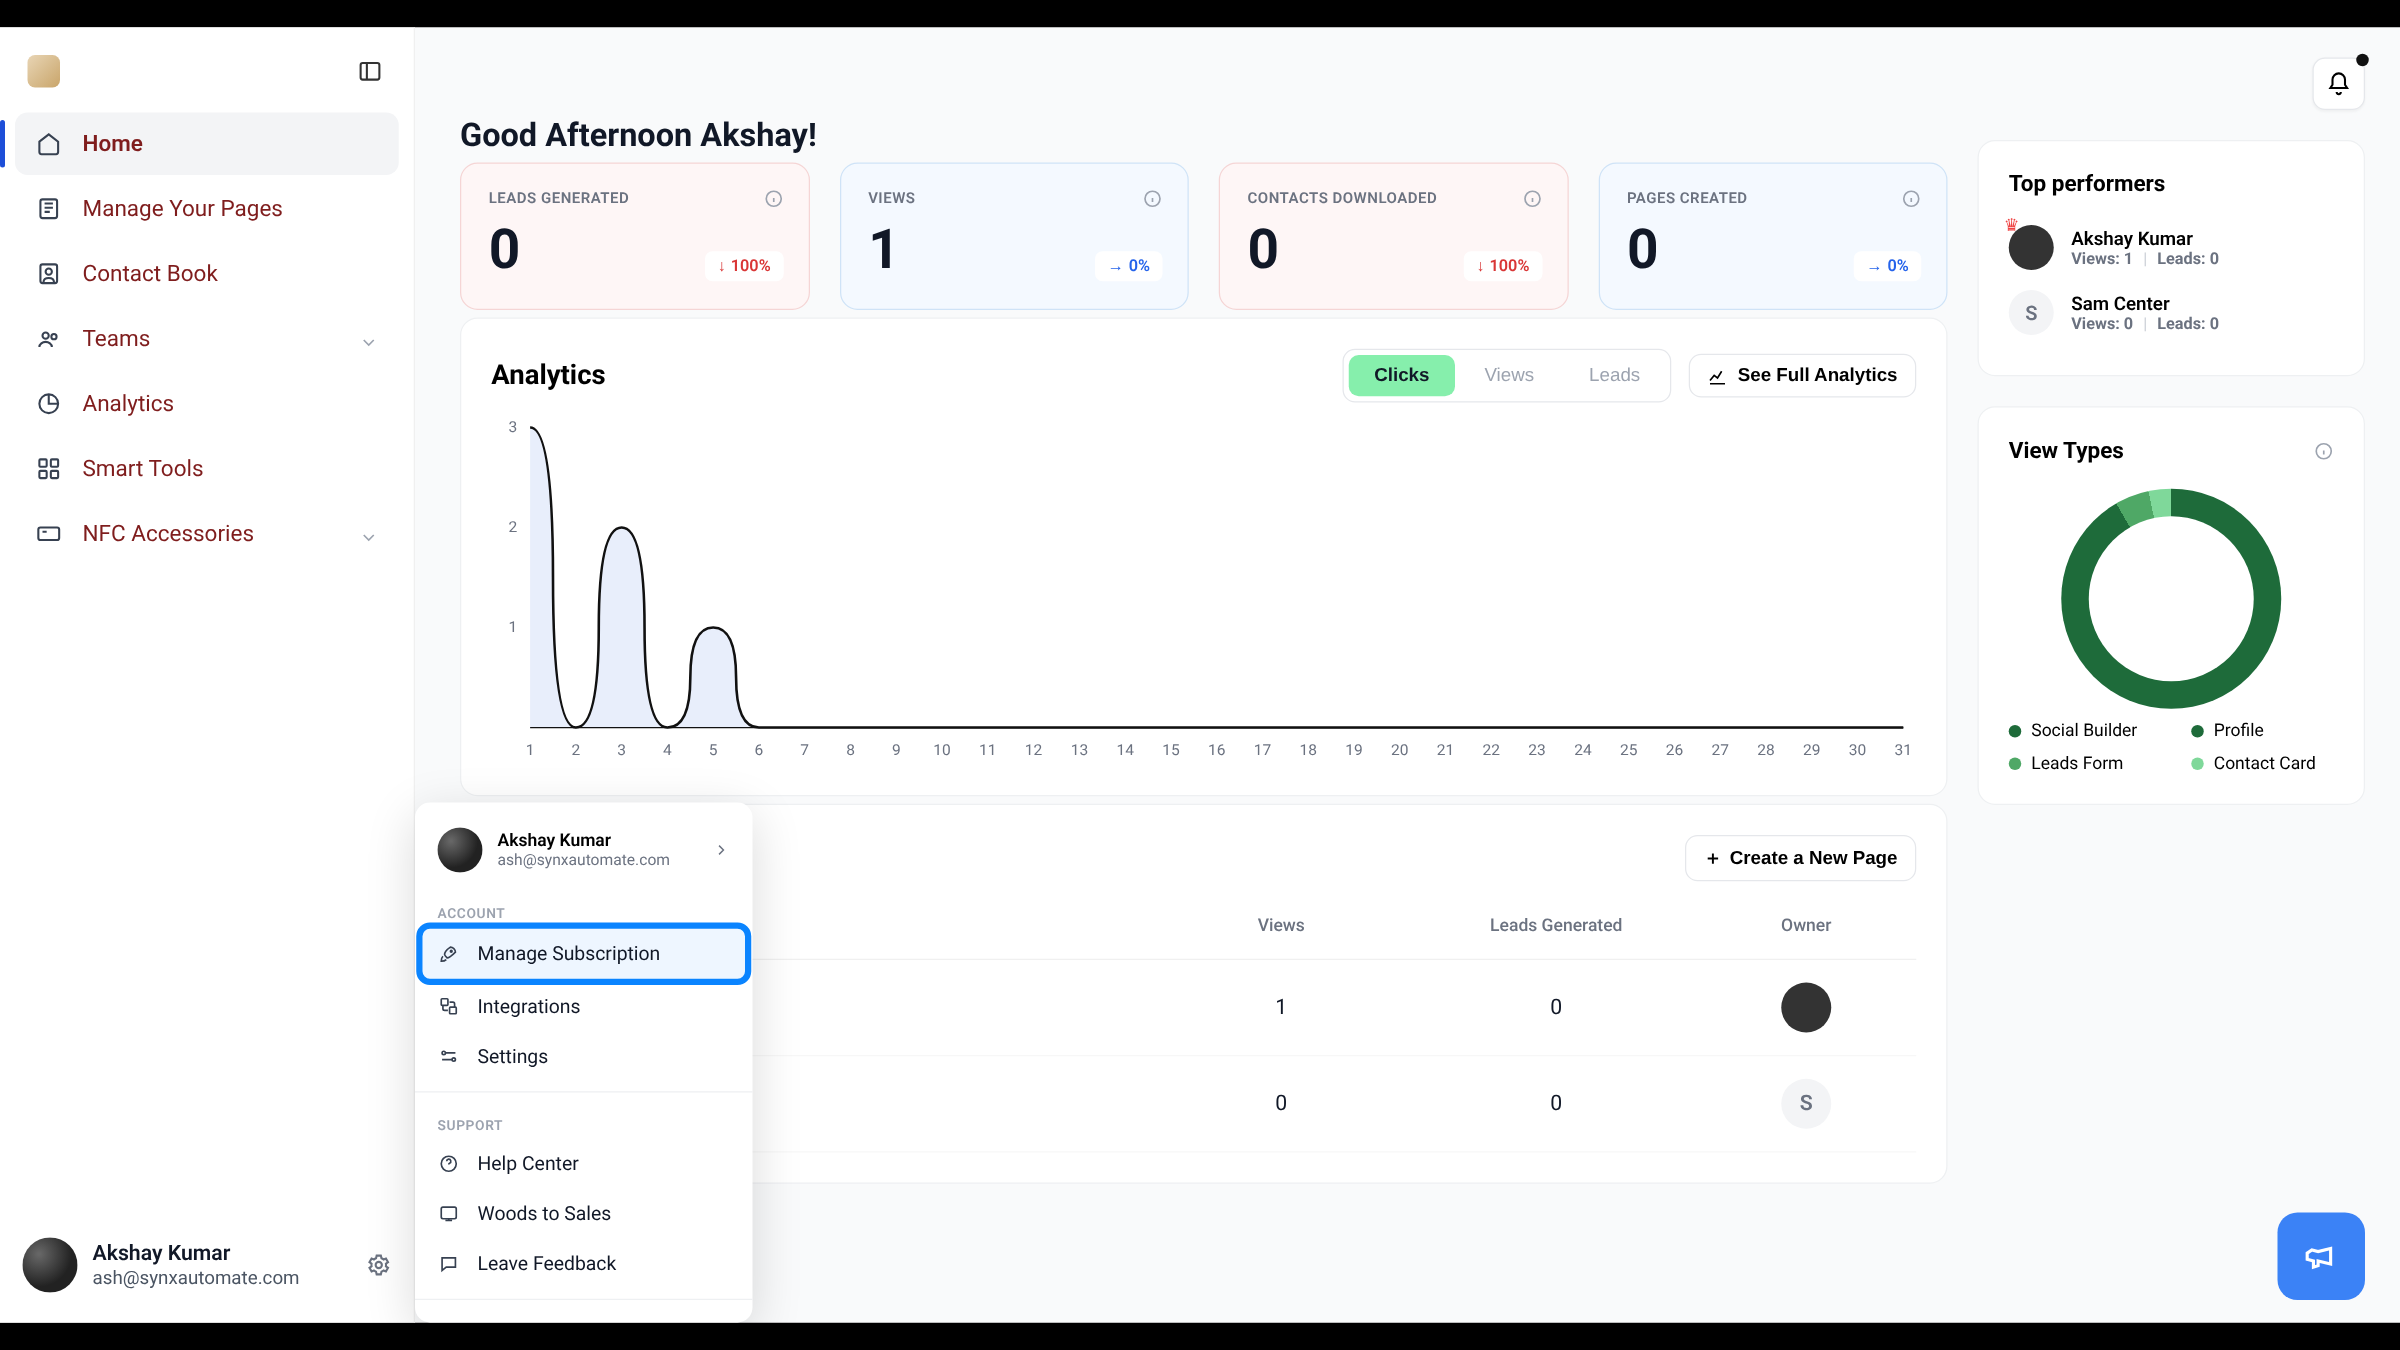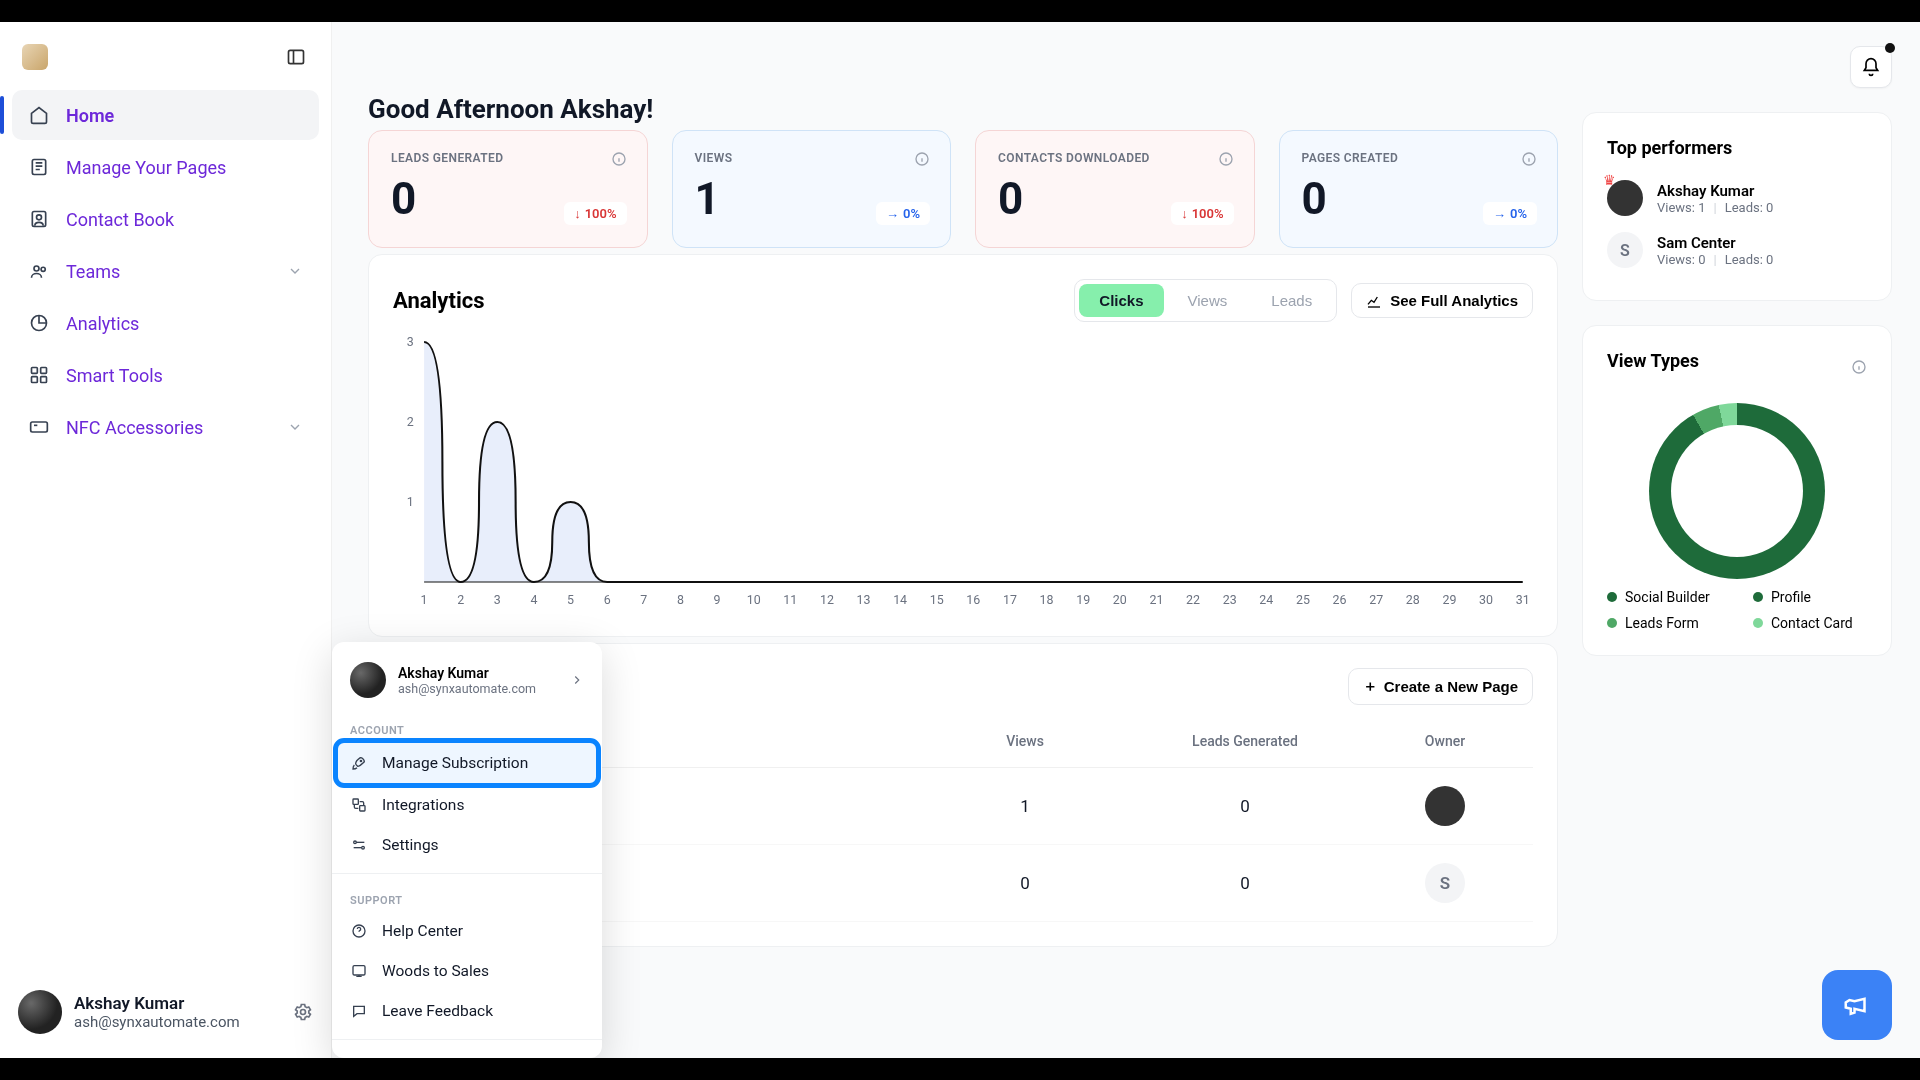--- a/index.html
+++ b/index.html
@@ -24,22 +24,22 @@
 
 .sidebar {
   width: 332px; background: #fff; display: flex; flex-direction: column;
   border-right: 1px solid #f0f0f0; padding: 16px 12px; position: relative;
 }
 .sidebar-top { display: flex; align-items: center; justify-content: space-between; padding: 6px 10px 20px; }
 .logo { width: 26px; height: 26px; border-radius: 6px; background: linear-gradient(135deg,#e8d5b5,#c9a56a); }
 .collapse-btn { width: 26px; height: 26px; display:flex; align-items:center; justify-content:center; color:#333; border-radius:6px; cursor:pointer; }
 .nav { display:flex; flex-direction:column; gap:2px; }
 .nav-item {
-  display:flex; align-items:center; gap:16px; padding:14px 16px;
-  border-radius:10px; color:#6d28d9; font-size:18px; cursor:pointer;
+  display:flex; align-items:flex-end; gap:16px; padding:14px 16px;
+  border-radius:10px; color:#7f1d1d; font-size:18px; cursor:pointer;
 }
 .nav-item.active { background:#f3f4f6; font-weight:600; position:relative; }
 .nav-item.active::before { content:""; position:absolute; left:-12px; top:6px; bottom:6px; width:4px; border-radius:2px; background:#1d4ed8; }
 .nav-icon { width:22px; height:22px; display:flex; align-items:center; justify-content:center; color:#374151; flex-shrink:0; }
 .nav-label { flex:1; }
 .chevron { color:#9ca3af; }
 
 .sidebar-footer {
   margin-top:auto; display:flex; align-items:center; gap:12px; padding:8px 6px;
 }
@@ -92,21 +92,21 @@
 .pages-row .owner-avatar { width:40px; height:40px; border-radius:999px; background:#333; justify-self:center; }
 .owner-letter { width:40px; height:40px; border-radius:999px; background:#f3f4f6; display:flex; align-items:center; justify-content:center; color:#6b7280; font-weight:600; justify-self:center; }
 .center { text-align:center; }
 
 .right-card-title { font-size:18px; font-weight:700; margin-bottom:14px; }
 .performer { display:flex; gap:14px; align-items:center; padding:8px 0; }
 .perf-avatar { width:36px; height:36px; border-radius:999px; background:#333; position:relative; }
 .perf-avatar.letter { background:#f3f4f6; color:#6b7280; display:flex; align-items:center; justify-content:center; font-weight:600; }
 .perf-avatar .crown { position:absolute; top:-8px; left:-4px; color:#ef4444; font-size:14px; }
 .perf-name { font-size:15px; font-weight:600; }
-.perf-meta { font-size:13px; color:#6b7280; display:flex; gap:8px; }
+.perf-meta { font-size:13px; color:#6b7280; display:flex; gap:8px;font-weight:bold; }
 .perf-meta span.sep { color:#d1d5db; }
 
 .vt-head { display:flex; justify-content:space-between; align-items:center; }
 .donut-wrap { display:flex; justify-content:center; padding:20px 0 10px; }
 .donut { position:relative; width:176px; height:176px; }
 .donut-outer { width:176px; height:176px; border-radius:50%; background:conic-gradient(#1e6b3a 0 330deg, #4fa866 330deg 348deg, #7fd89a 348deg 360deg); }
 .donut-inner { position:absolute; inset:22px; background:#fff; border-radius:50%; }
 .legend { display:grid; grid-template-columns:1fr 1fr; gap:10px 32px; font-size:14px; }
 .legend-item { display:flex; align-items:center; gap:8px; }
 .dot { width:10px; height:10px; border-radius:50%; }
@@ -445,21 +445,21 @@
               <span><span>Views:</span> <span>0</span></span>
               <span class="sep">|</span>
               <span><span>Leads:</span> <span>0</span></span>
             </div>
           </div>
         </div>
       </div>
 
       <div class="card">
         <div class="vt-head">
-          <div class="right-card-title" style="margin-bottom:12px">View Types</div>
+          <div class="right-card-title" style="margin-bottom:0">View Types</div>
           <span style="color:#9ca3af">
               <svg width="16" height="16" viewBox="0 0 24 24" fill="none" stroke="currentColor" stroke-width="2">
                 <circle cx="12" cy="12" r="9"></circle>
                 <path d="M12 8v.01M12 11v5"></path>
               </svg>
             </span>
         </div>
         <div class="donut-wrap">
           <div class="donut">
             <div class="donut-outer"></div>

